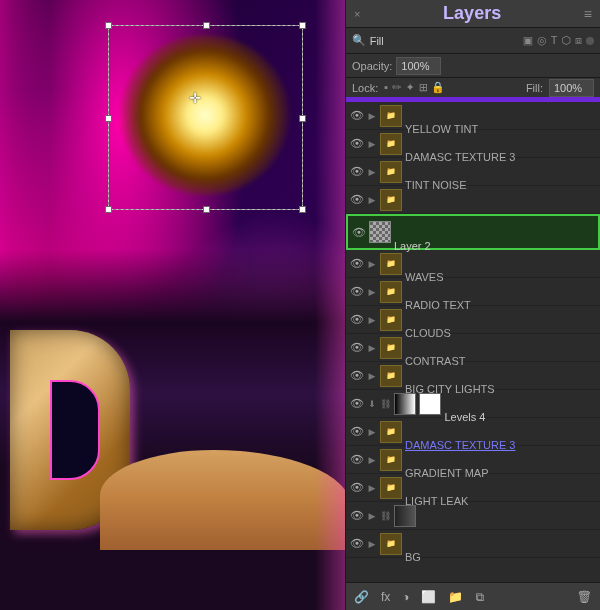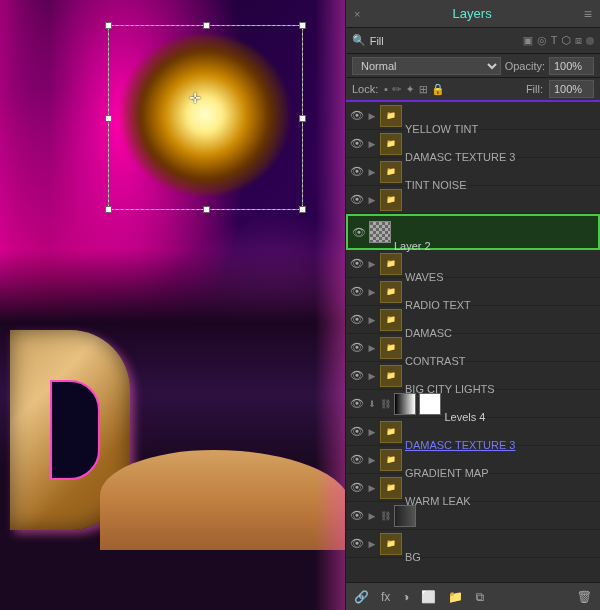--- a/index.html
+++ b/index.html
@@ -176,23 +176,23 @@
       height: 28px;
     }
 
     .panel-close {
       color: #888;
       font-size: 11px;
       cursor: pointer;
     }
 
     .panel-title {
-      color: #5eead4;
-      font-size: 13px;
-      font-weight: normal;
+      color: #c4b5fd;
+      font-size: 18px;
+      font-weight: bold;
     }
 
     .panel-menu-icon {
       color: #888;
       font-size: 14px;
       cursor: pointer;
     }
 
     
     .search-bar {
@@ -266,21 +266,21 @@
       width: 45px;
       height: 18px;
     }
 
     
     .lock-row {
       display: flex;
       align-items: center;
       padding: 3px 6px;
       background: #323232;
-      border-bottom: 2px solid #6d28d9;
+      border-bottom: 5px solid #6d28d9;
       gap: 6px;
       height: 24px;
     }
 
     .lock-label {
       color: #aaa;
       font-size: 11px;
     }
 
     .lock-icons {
@@ -484,23 +484,20 @@
       <span>▣</span>
       <span>◎</span>
       <span>T</span>
       <span>⬡</span>
       <span>⧈</span>
     </div>
     <div class="search-filter-dot"></div>
   </div>
 
   <div class="blend-row">
-    <select class="blend-select">
-      <option>Normal</option>
-    </select>
     <span class="opacity-label">Opacity:</span>
     <input class="opacity-value" type="text" value="100%" style="">
   </div>
 
   <div class="lock-row">
     <span class="lock-label">Lock:</span>
     <div class="lock-icons">
       <span>▪</span>
       <span>✏</span>
       <span>✦</span>
@@ -557,21 +554,21 @@
       <span class="eye-icon">👁</span>
       <span class="expand-arrow">▶</span>
       <div class="layer-thumb folder">📁</div>
       <span class="layer-name group-layer">RADIO TEXT</span>
     </div>
 
     <div class="layer-item">
       <span class="eye-icon">👁</span>
       <span class="expand-arrow">▶</span>
       <div class="layer-thumb folder">📁</div>
-      <span class="layer-name group-layer">DAMASC</span>
+      <span class="layer-name group-layer">CLOUDS</span>
     </div>
 
     <div class="layer-item">
       <span class="eye-icon">👁</span>
       <span class="expand-arrow">▶</span>
       <div class="layer-thumb folder">📁</div>
       <span class="layer-name group-layer">CONTRAST</span>
     </div>
 
     <div class="layer-item">
@@ -601,21 +598,21 @@
       <span class="eye-icon">👁</span>
       <span class="expand-arrow">▶</span>
       <div class="layer-thumb folder">📁</div>
       <span class="layer-name group-layer">GRADIENT MAP</span>
     </div>
 
     <div class="layer-item">
       <span class="eye-icon">👁</span>
       <span class="expand-arrow">▶</span>
       <div class="layer-thumb folder">📁</div>
-      <span class="layer-name group-layer">WARM LEAK</span>
+      <span class="layer-name group-layer">LIGHT LEAK</span>
     </div>
 
     <div class="layer-item">
       <span class="eye-icon">👁</span>
       <span class="expand-arrow">▶</span>
       <span class="layer-link-icon">⛓</span>
       <div class="layer-thumb" style="background: linear-gradient(to right, #222, #555);"></div>
     </div>
 
     <div class="layer-item">

